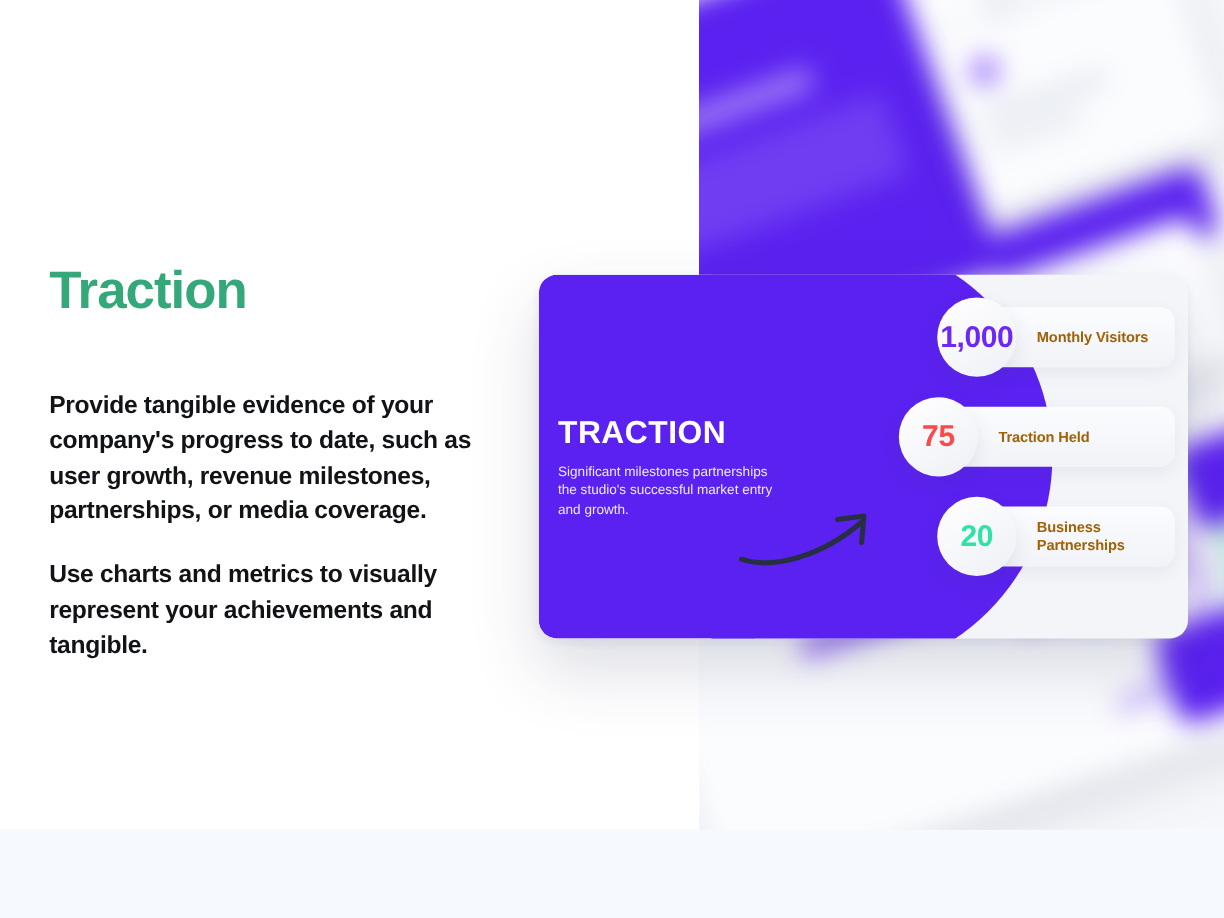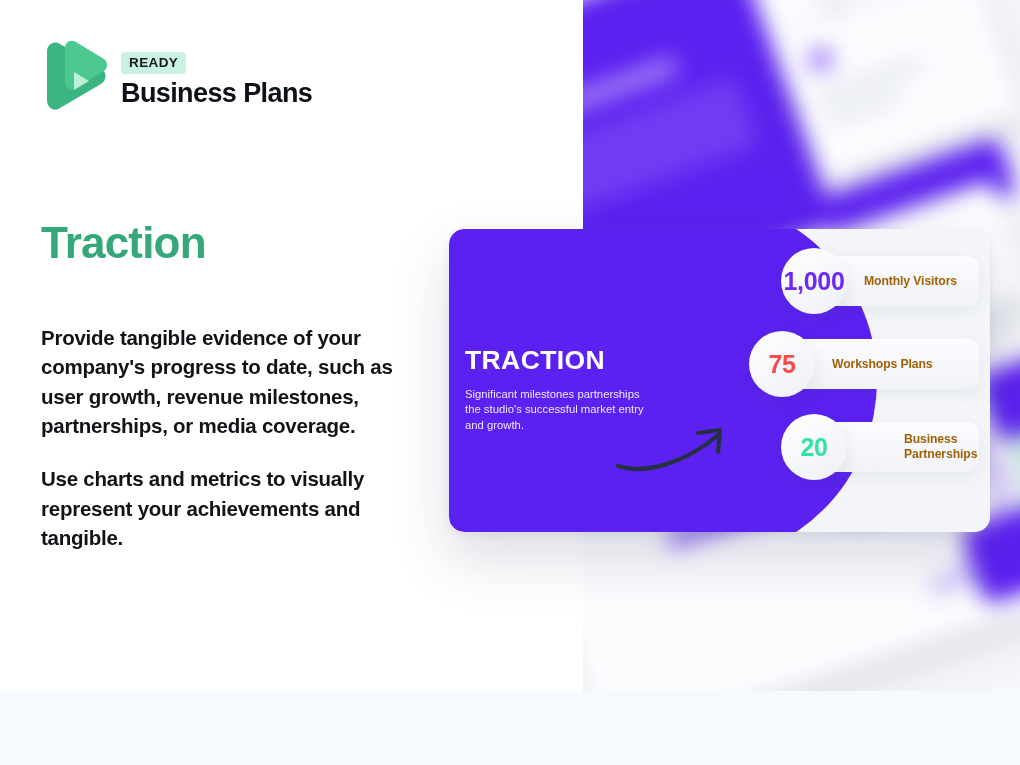--- a/index.html
+++ b/index.html
@@ -87,21 +87,21 @@
   }
 
   
   .arrow { position: absolute; left: 165px; top: 190px; z-index: 3; }
 
   
   .stats { position: absolute; left: 300px; top: 21px; width: 230px; z-index: 3; }
   .stat-row { position: relative; height: 62px; margin-bottom: 21px; display: flex; align-items: center; }
   .stat-row.indent-0 { margin-left: 32px; }
   .stat-row.indent-1 { margin-left: 0px; }
-  .stat-row.indent-2 { margin-left: 32px; gap: 40px; }
+  .stat-row.indent-2 { margin-left: 32px; }
   .stat-pill {
     position: absolute; left: 33px; top: 6px; right: 0; height: 50px;
     background: linear-gradient(180deg,#fbfcfe 0%, #f1f3f8 100%);
     border-radius: 12px; box-shadow: 0 5px 14px rgba(60,72,110,.08);
   }
   .stat-circle {
     position: relative; width: 66px; height: 66px; border-radius: 50%;
     background: linear-gradient(145deg,#ffffff 0%, #eef0f6 100%);
     box-shadow: 0 6px 16px rgba(60,72,110,.10);
     display: flex; align-items: center; justify-content: center; z-index: 2;
@@ -165,33 +165,20 @@
         <div class="bg-bar" style="left:336px; top:100px; width:80px; height:16px;"></div>
       </div>
 
       <div class="bg-purple" style="left:600px; top:470px; width:150px; height:70px; transform:rotate(-19deg);"></div>
       <div class="bg-purple" style="left:585px; top:620px; width:170px; height:80px; transform:rotate(-19deg);"></div>
     </div>
   </div>
 
   <div class="left-panel">
 
-    <div class="brand">
-      <div class="logo-mark">
-        <svg width="66" height="82" viewBox="0 0 66 82" xmlns="http://www.w3.org/2000/svg">
-          <path d="M6 14 C6 6 13 2 19 6 L60 30 C66 34 66 42 60 46 L19 70 C13 74 6 70 6 62 Z" fill="#3bb682"></path>
-          <path d="M24 10 C24 4 30 1 35 4 L63 21 C67 24 67 30 63 33 L35 50 C30 53 24 50 24 44 Z" fill="#4cc98f"></path>
-          <path d="M33 34 L48 43 L33 52 Z" fill="#bdf0da"></path>
-        </svg>
-      </div>
-      <div class="brand-text">
-        <div class="ready-badge">READY</div>
-        <div class="brand-title">Business Plans</div>
-      </div>
-    </div>
 
     <h1 class="headline">Traction</h1>
 
     <div class="body-copy">
       <p>Provide tangible evidence of your company's progress to date, such as user growth, revenue milestones, partnerships, or media coverage.</p>
       <p>Use charts and metrics to visually represent your achievements and tangible.</p>
     </div>
   </div>
 
   <div class="slide-card">
@@ -217,21 +204,21 @@
           <span class="stat-value" style="color:#6d28f5">1,000</span>
         </div>
         <div class="stat-label">Monthly Visitors</div>
       </div>
 
       <div class="stat-row indent-1">
         <div class="stat-pill"></div>
         <div class="stat-circle">
           <span class="stat-value" style="color:#f94b4b">75</span>
         </div>
-        <div class="stat-label">Workshops Plans</div>
+        <div class="stat-label">Traction Held</div>
       </div>
 
       <div class="stat-row indent-2">
         <div class="stat-pill"></div>
         <div class="stat-circle">
           <span class="stat-value" style="color:#2fe3a5">20</span>
         </div>
         <div class="stat-label" style="width:96px">Business Partnerships</div>
       </div>
 

